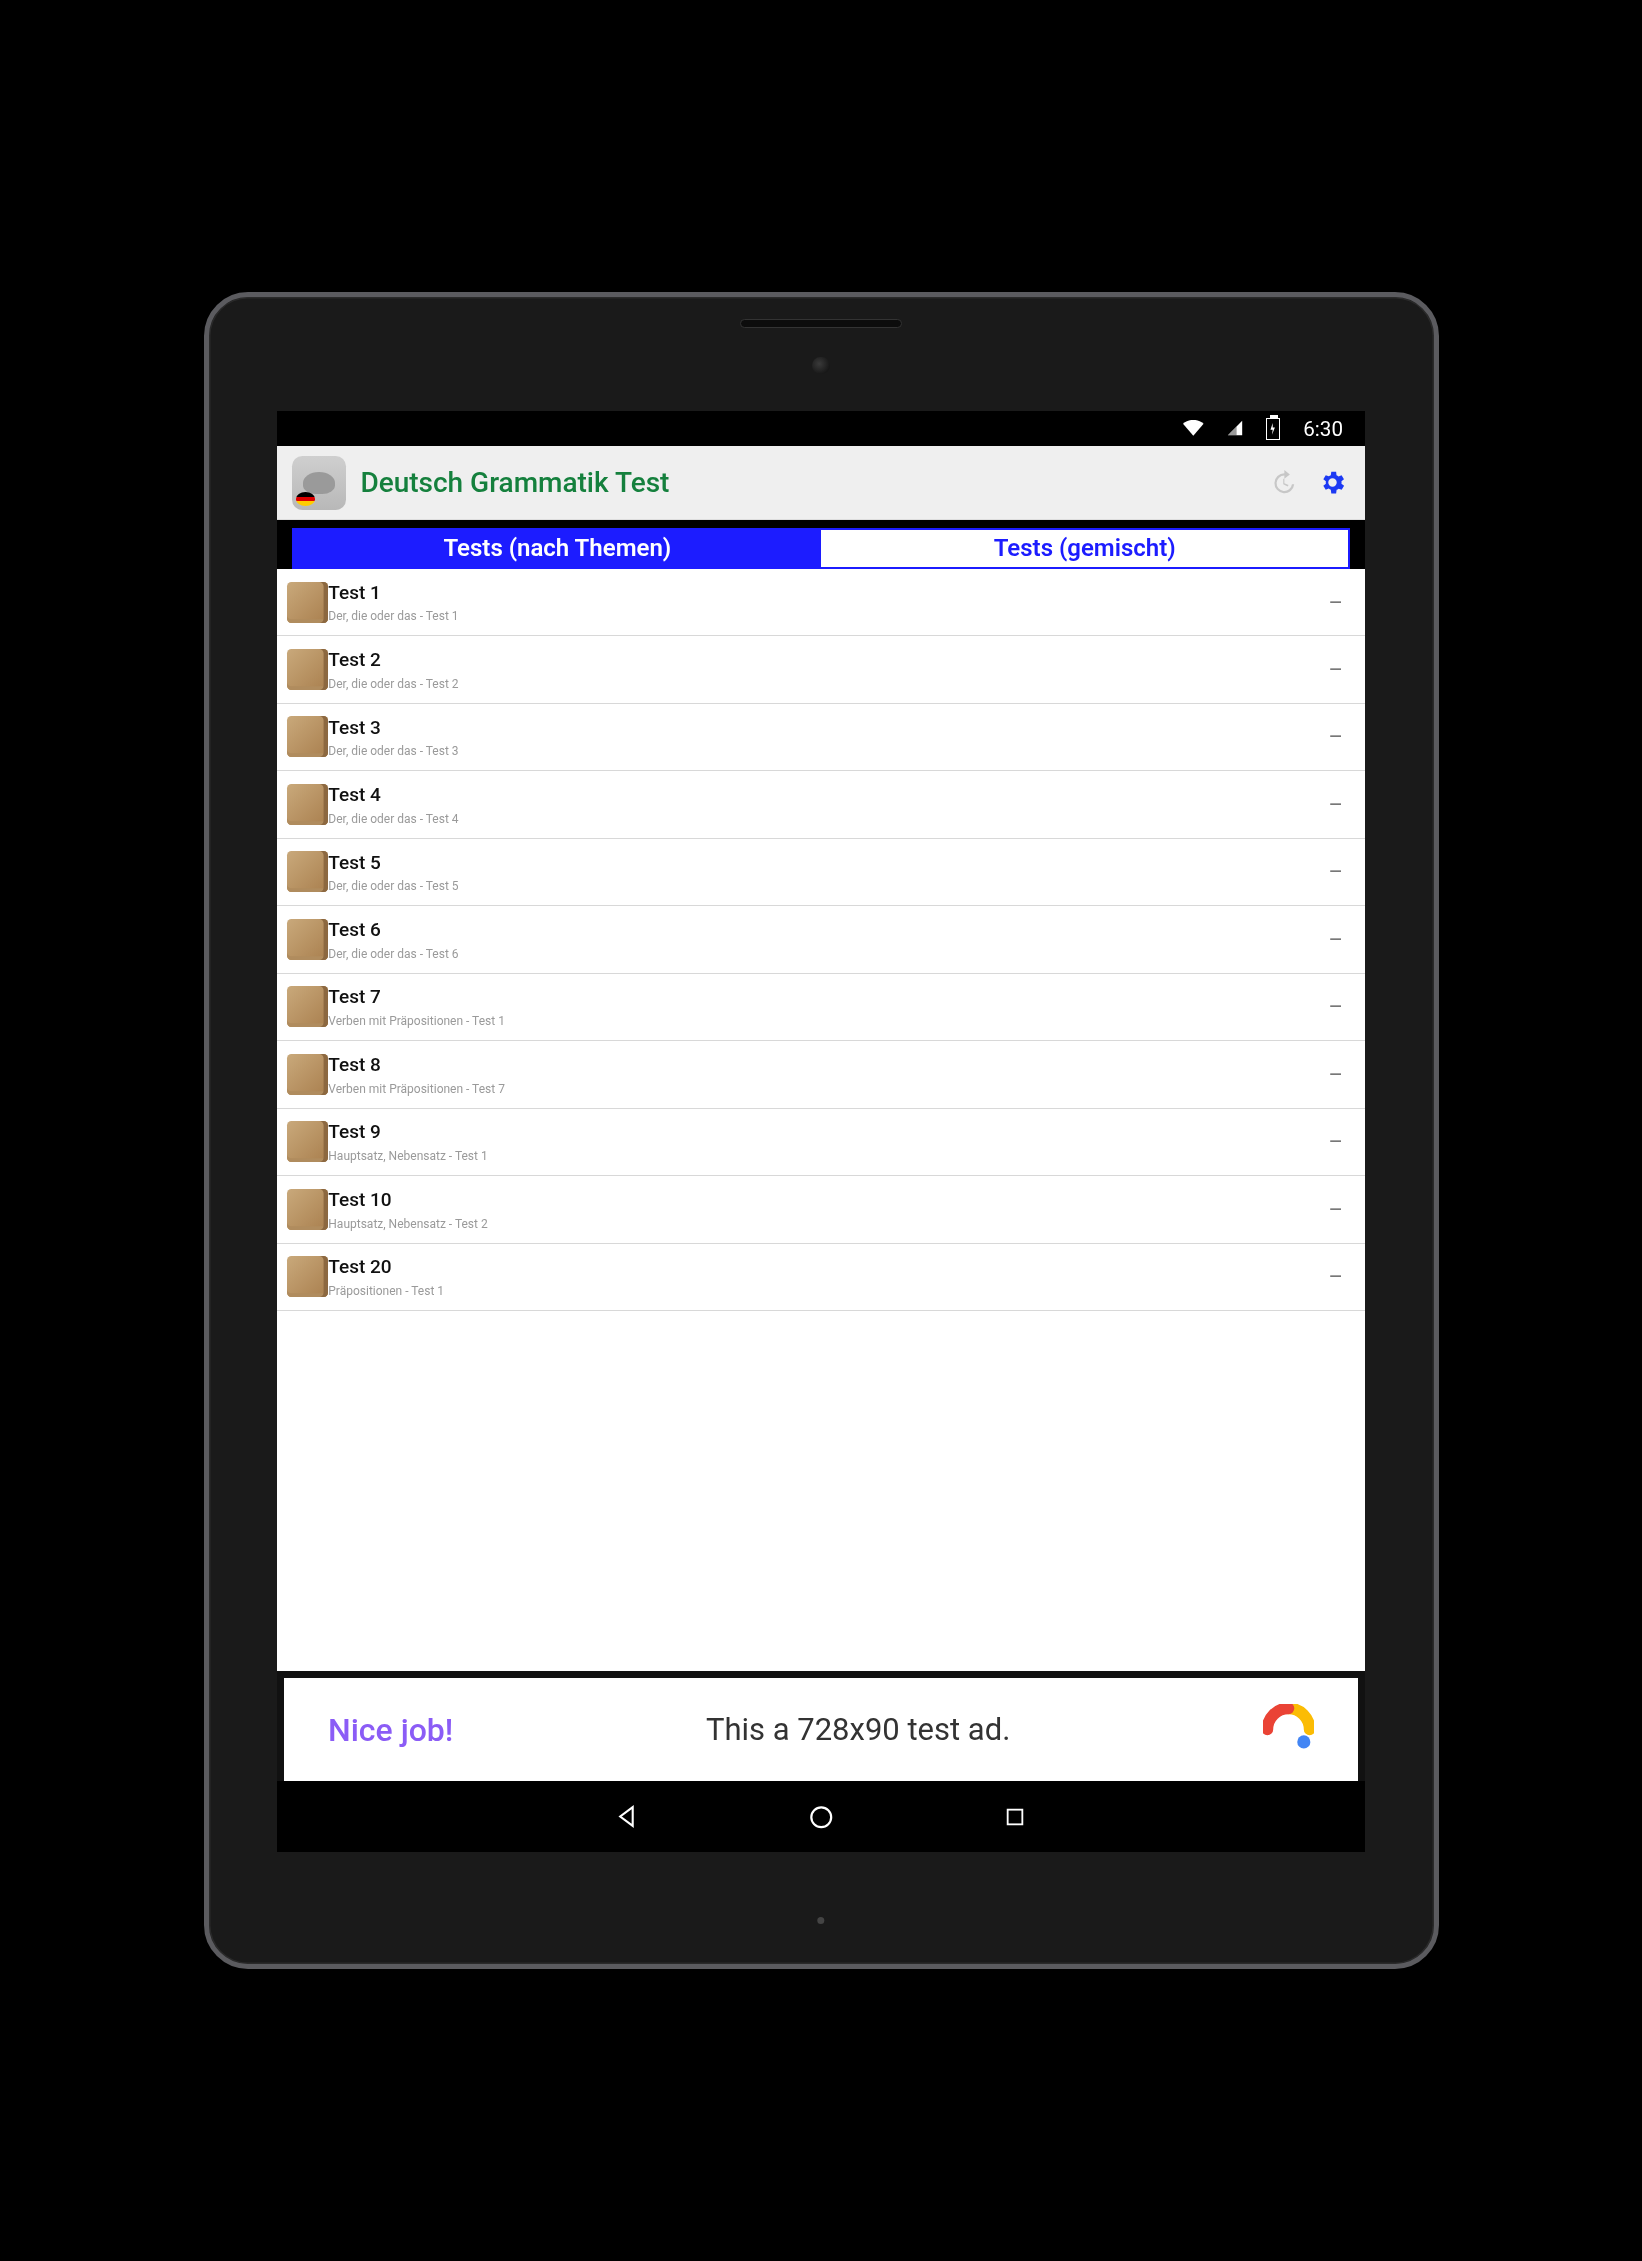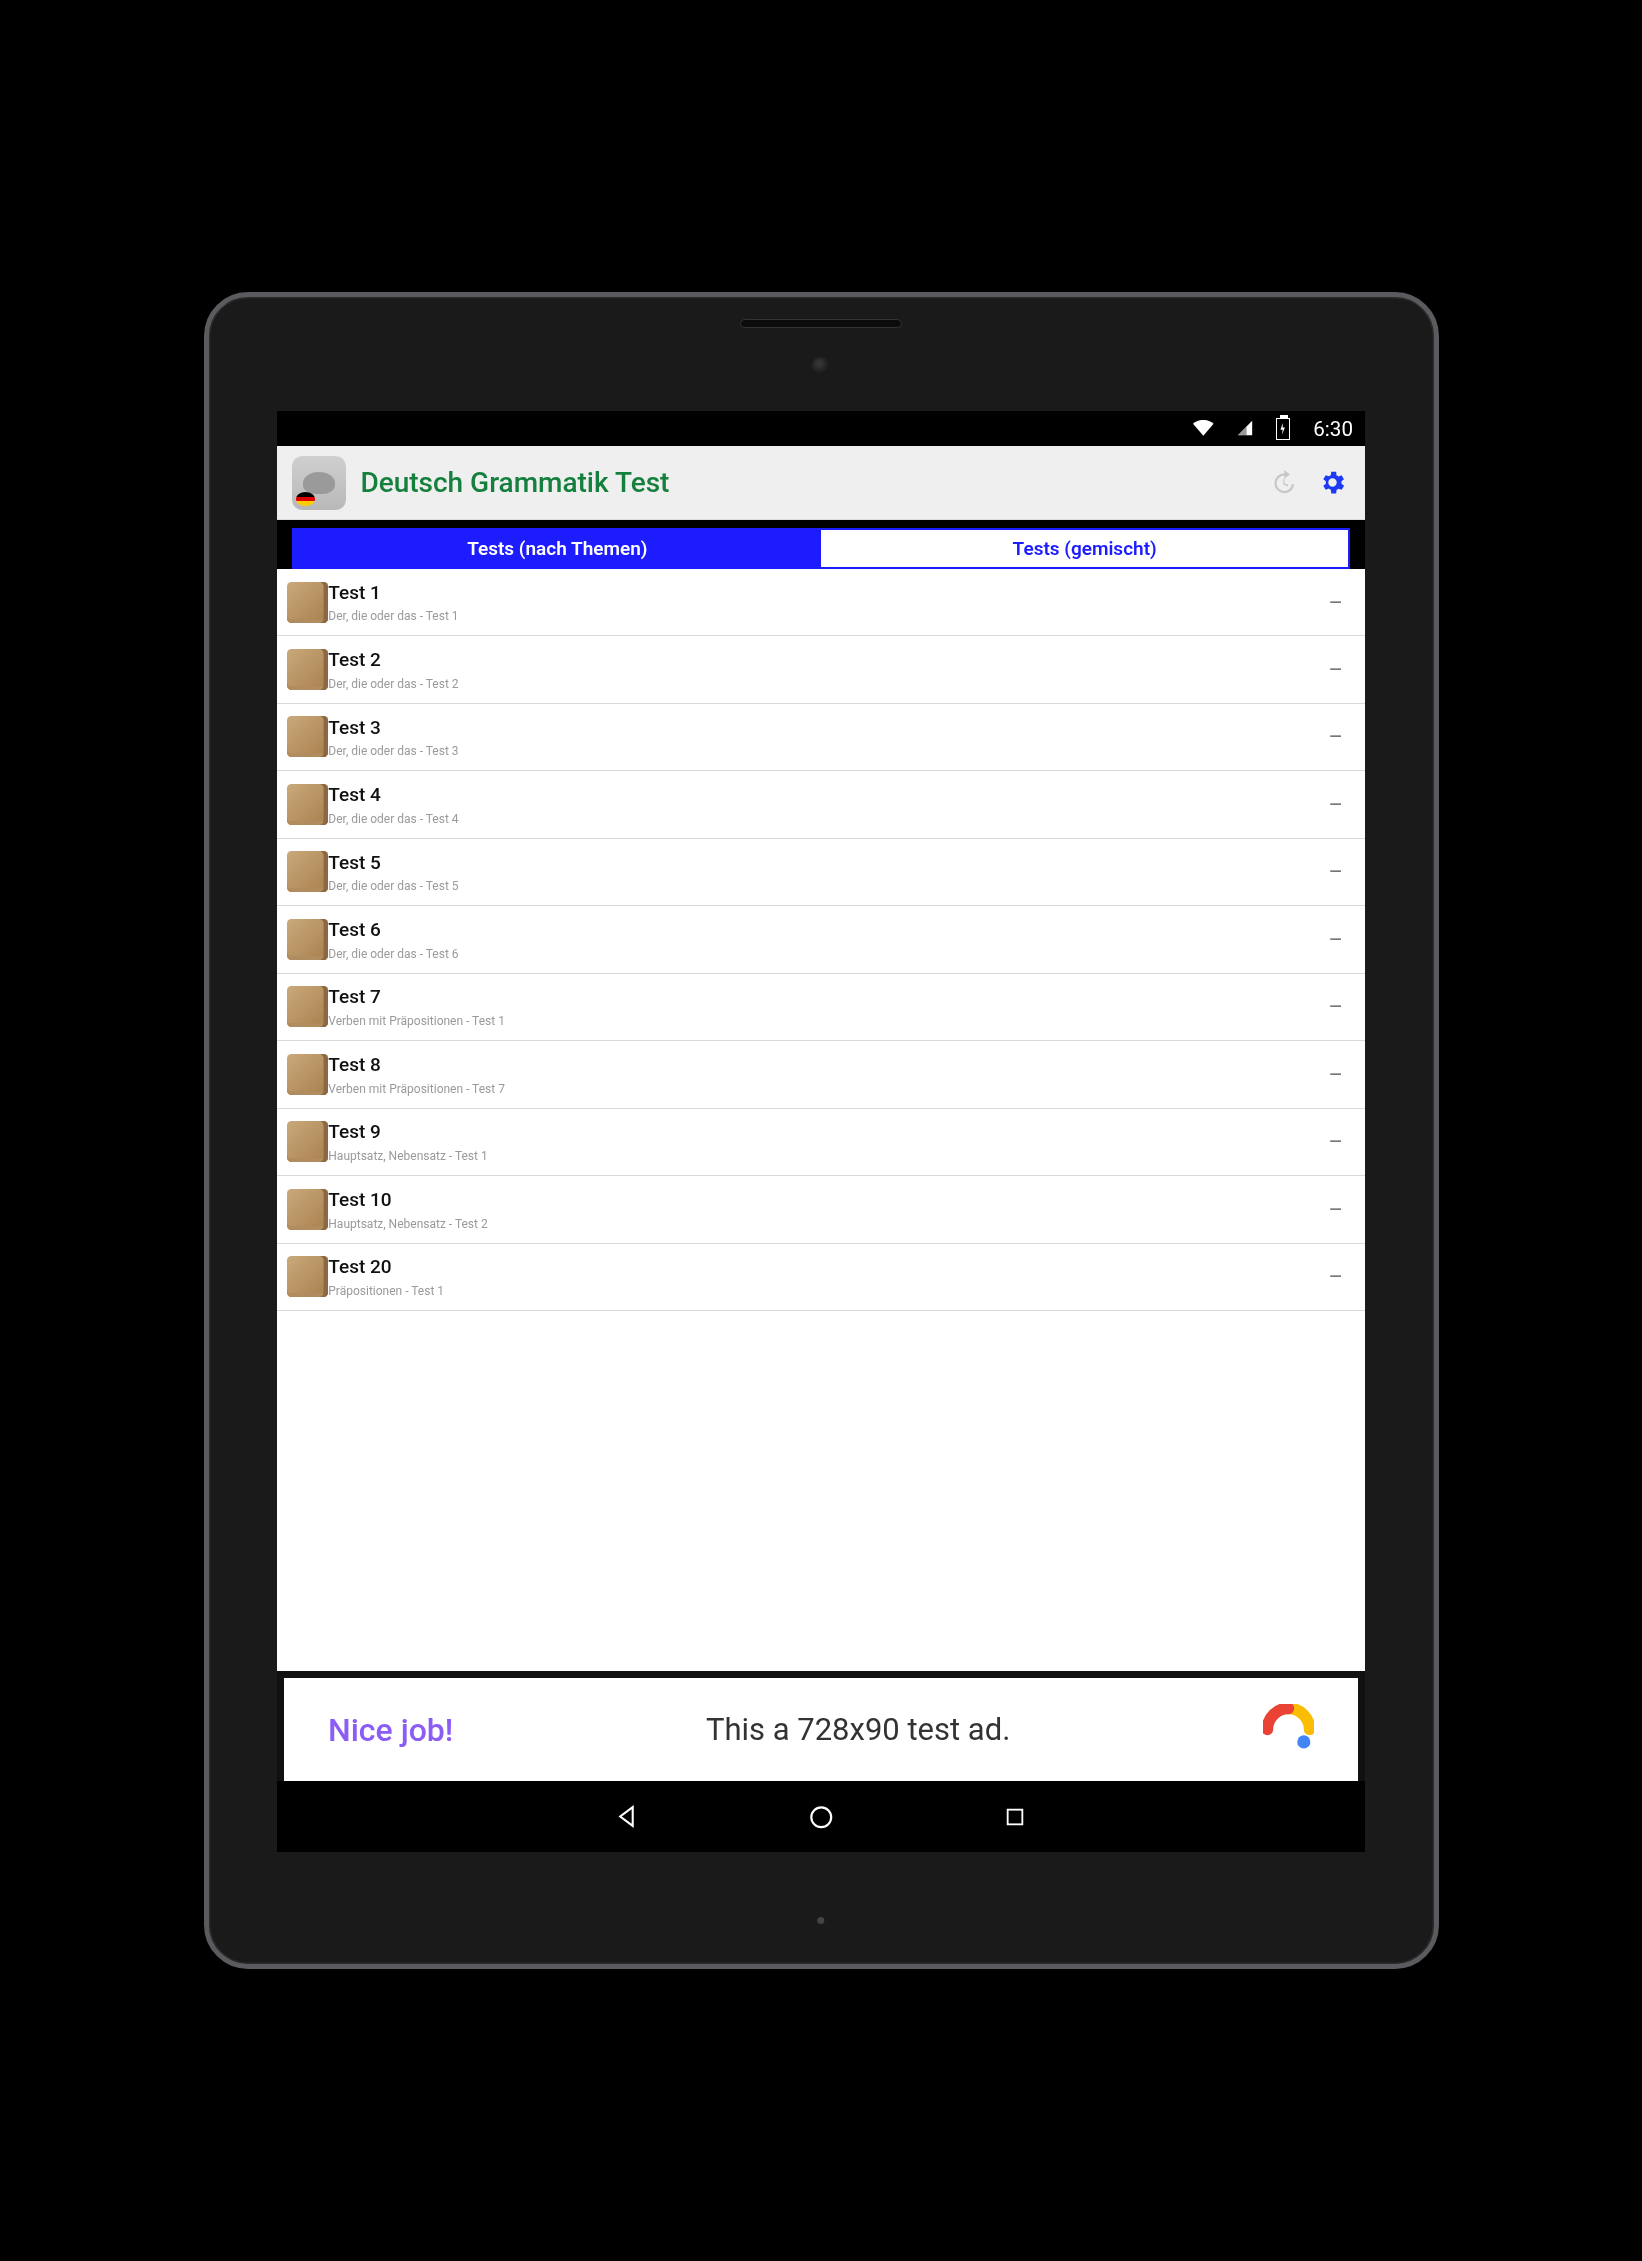--- a/index.html
+++ b/index.html
@@ -61,21 +61,21 @@
   }
 
   
   .statusbar {
     height: 35px;
     background: #000;
     color: #fff;
     display: flex;
     align-items: center;
     justify-content: flex-end;
-    padding: 0 12px;
+    padding: 0 22px;
     font-size: 20.6px;
     gap: 23px;
   }
   .battery-box {
     width: 14.7px; height: 22px;
     border: 1.5px solid #fff;
     position: relative;
     display:flex; align-items:center; justify-content:center;
     font-size: 11.8px; font-weight:bold;
   }
@@ -131,21 +131,21 @@
   
   .tabs {
     display: flex;
     height: 41px;
     margin: 7.4px 14.7px 0 14.7px;
     border: 2.2px solid #1c1cff;
   }
   .tab {
     flex: 1;
     display:flex; align-items:center; justify-content:center;
-    font-size: 19px;
+    font-size: 24px;
     font-weight: 600;
     cursor: pointer;
   }
   .tab.active { background:#1c1cff; color:#fff; }
   .tab.inactive { background:#fff; color:#1c1cff; }
 
   
   .list {
     flex: 1;
     background: #fff;

